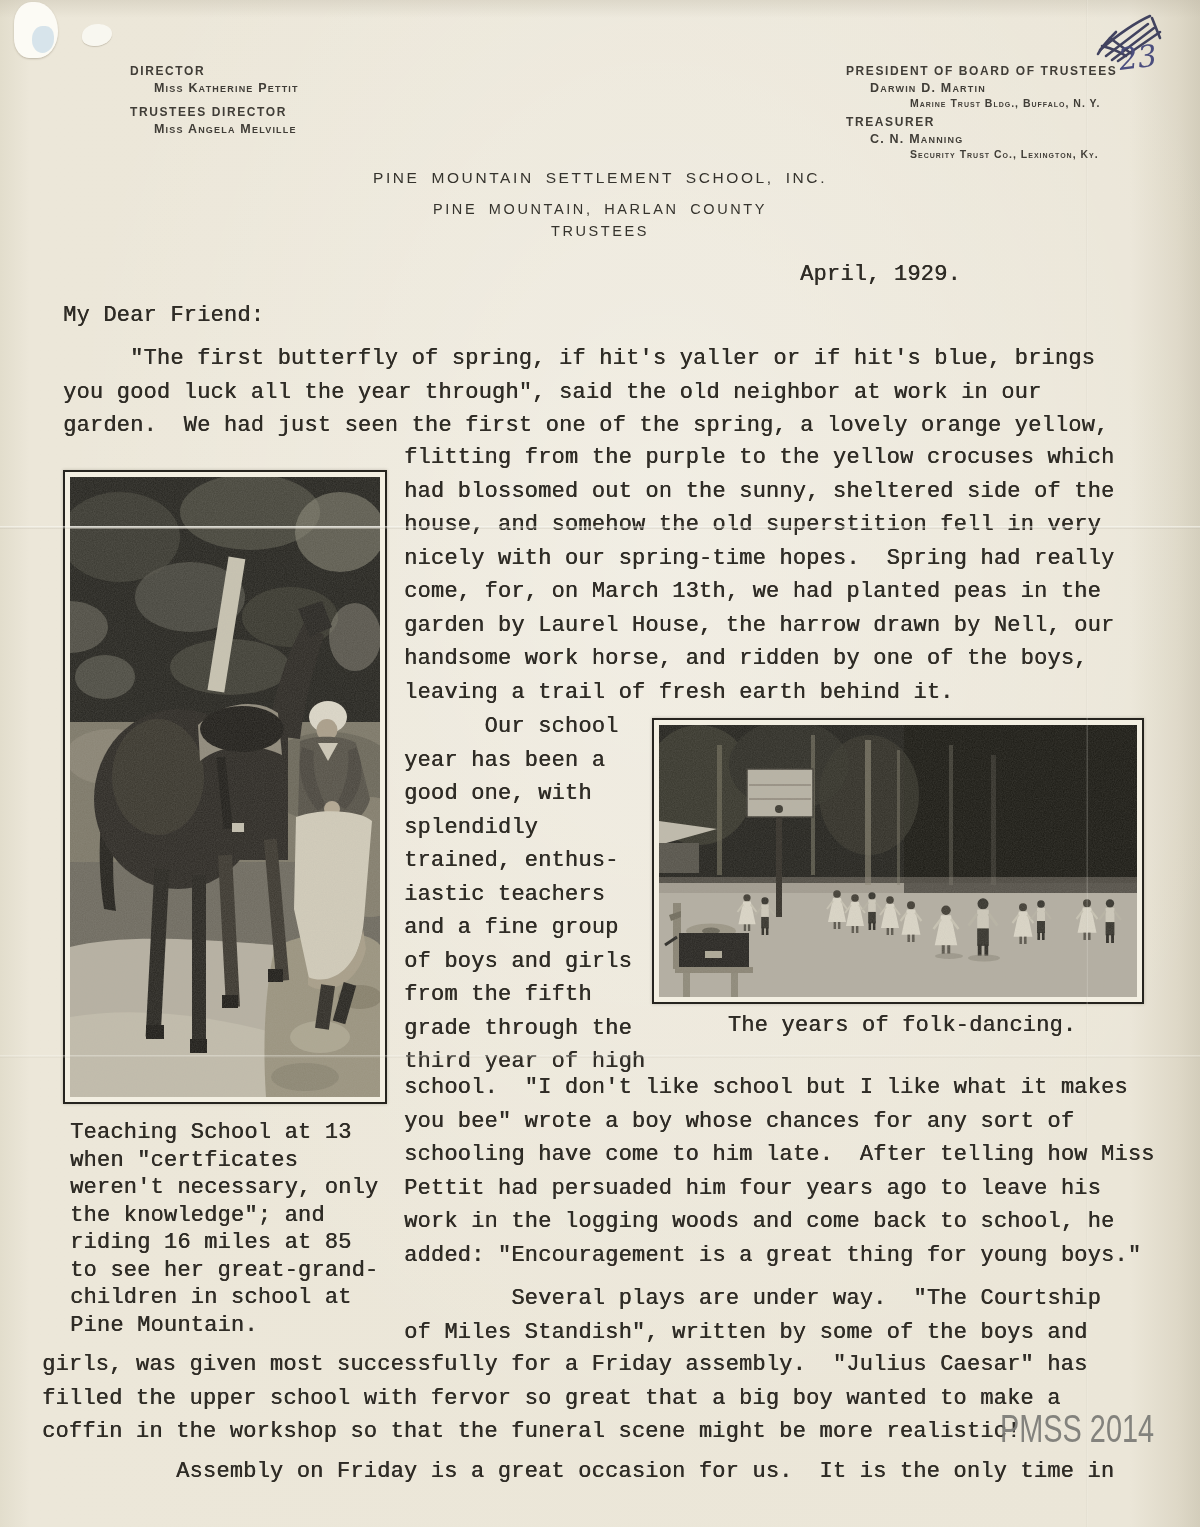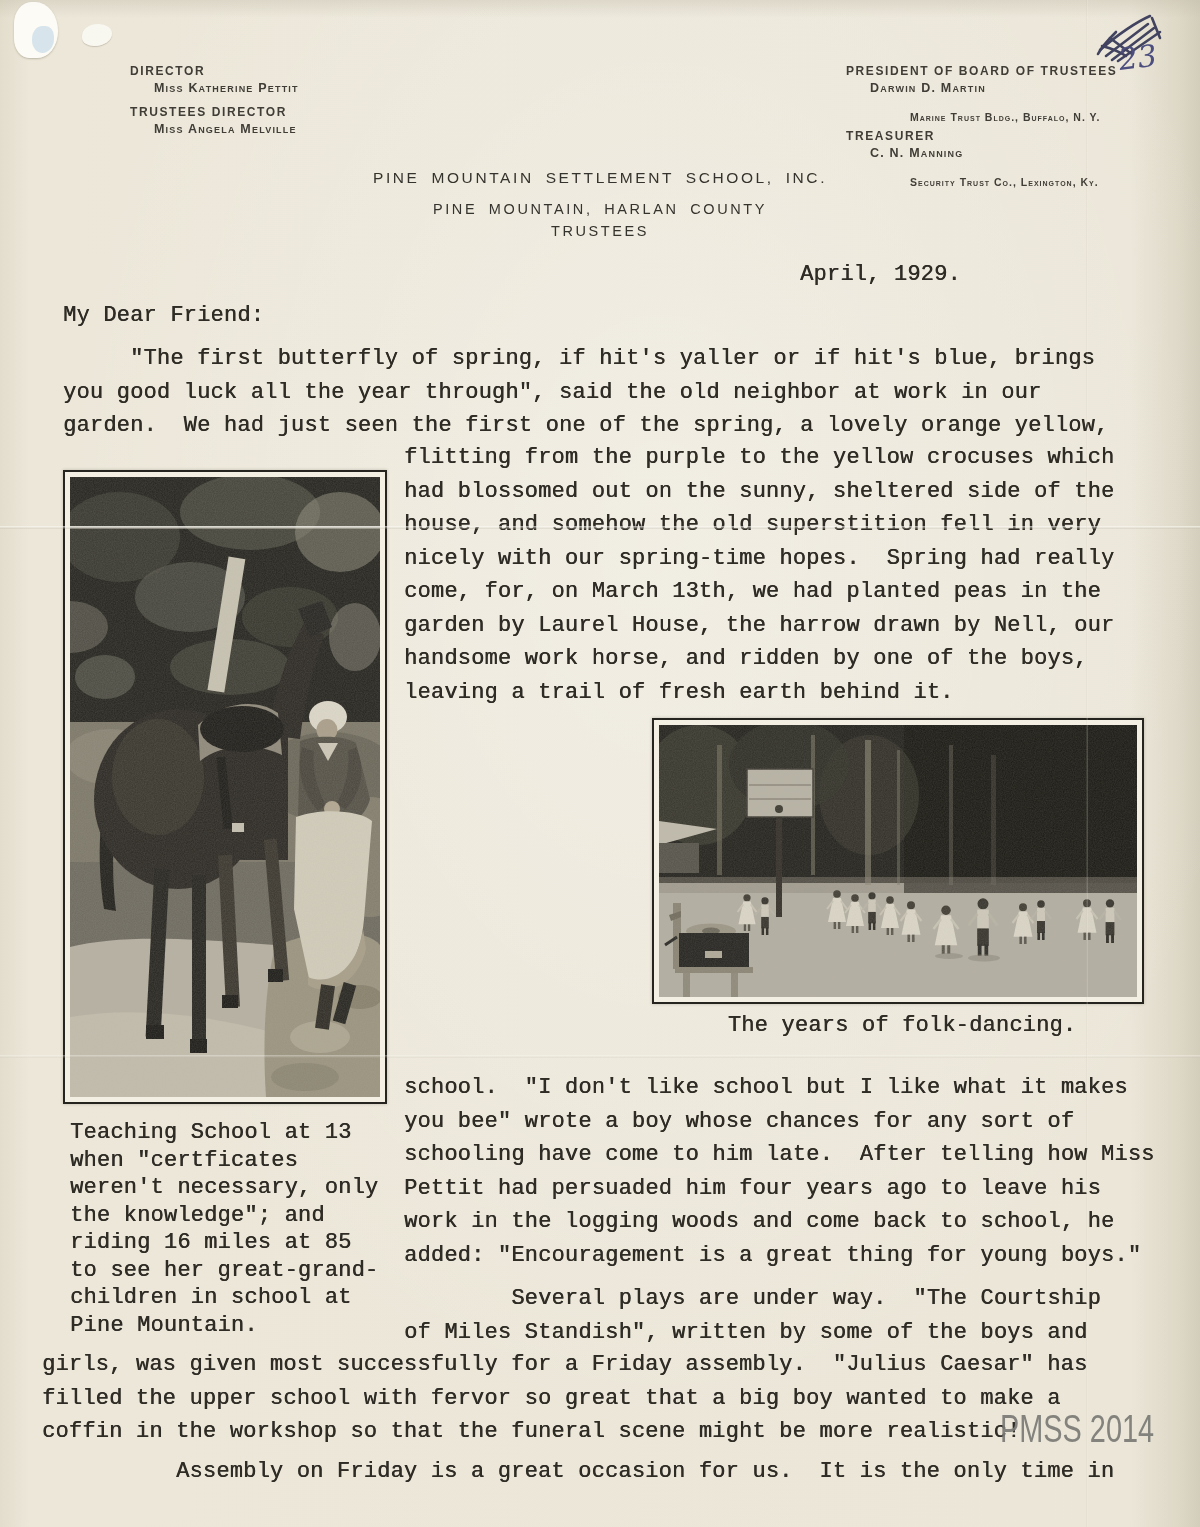--- a/index.html
+++ b/index.html
@@ -13,21 +13,21 @@
     font-family:"Liberation Mono", monospace;color:#33302a;
   }
   .type{position:absolute;white-space:pre;font-size:22px;line-height:33.5px;
         letter-spacing:.2px;text-shadow:.45px 0 0 currentColor;color:#2f2c26;}
   .caption-left{line-height:27.5px;}
   .caption-right{text-align:center;}
   
   .lh{position:absolute;font-family:"Liberation Sans",sans-serif;color:#403d37;}
   .lh .role{font-size:12px;font-weight:bold;letter-spacing:1.6px;}
   .lh .name{font-size:12.5px;font-weight:bold;letter-spacing:1.2px;font-variant:small-caps;margin-left:24px;margin-top:3px;}
-  .lh .addr{font-size:10.5px;font-weight:bold;letter-spacing:1px;font-variant:small-caps;margin-left:24px;margin-top:16px;padding-left:40px;}
+  .lh .addr{font-size:10.5px;font-weight:bold;letter-spacing:1px;font-variant:small-caps;margin-left:24px;margin-top:2px;padding-left:40px;}
   .lh .gap{height:10px;}
   .org{position:absolute;left:300px;top:169px;width:600px;text-align:center;
        font-family:"Liberation Sans",sans-serif;color:#35332d;}
   .org .l1{font-size:15.5px;letter-spacing:2.6px;word-spacing:5px;}
   .org .l2{font-size:14.5px;letter-spacing:2.6px;word-spacing:5px;margin-top:14px;}
   .org .l3{font-size:14.5px;letter-spacing:2.6px;margin-top:6px;}
   
   .photo{position:absolute;border:2px solid #26241f;background:#f3efe2;padding:5px;
          box-shadow:0 0 3px rgba(60,50,30,.25);}
   .photo svg{display:block;}
@@ -93,20 +93,31 @@
 you good luck all the year through", said the old neighbor at work in our
 garden.  We had just seen the first one of the spring, a lovely orange yellow,</div>
   <div class="type" style="left:404px;top:441px;">flitting from the purple to the yellow crocuses which
 had blossomed out on the sunny, sheltered side of the
 house, and somehow the old superstition fell in very
 nicely with our spring-time hopes.  Spring had really
 come, for, on March 13th, we had planted peas in the
 garden by Laurel House, the harrow drawn by Nell, our
 handsome work horse, and ridden by one of the boys,
 leaving a trail of fresh earth behind it.</div>
+  <div class="type" style="left:404px;top:710px;">      Our school
+year has been a
+good one, with
+splendidly
+trained, enthus-
+iastic teachers
+and a fine group
+of boys and girls
+from the fifth
+grade through the
+third year of high</div>
   <div class="type" style="left:404px;top:1071px;">school.  "I don't like school but I like what it makes
 you bee" wrote a boy whose chances for any sort of
 schooling have come to him late.  After telling how Miss
 Pettit had persuaded him four years ago to leave his
 work in the logging woods and come back to school, he
 added: "Encouragement is a great thing for young boys."</div>
   <div class="type" style="left:404px;top:1282px;">        Several plays are under way.  "The Courtship
 of Miles Standish", written by some of the boys and</div>
   <div class="type" style="left:42px;top:1348px;">girls, was given most successfully for a Friday assembly.  "Julius Caesar" has
 filled the upper school with fervor so great that a big boy wanted to make a

